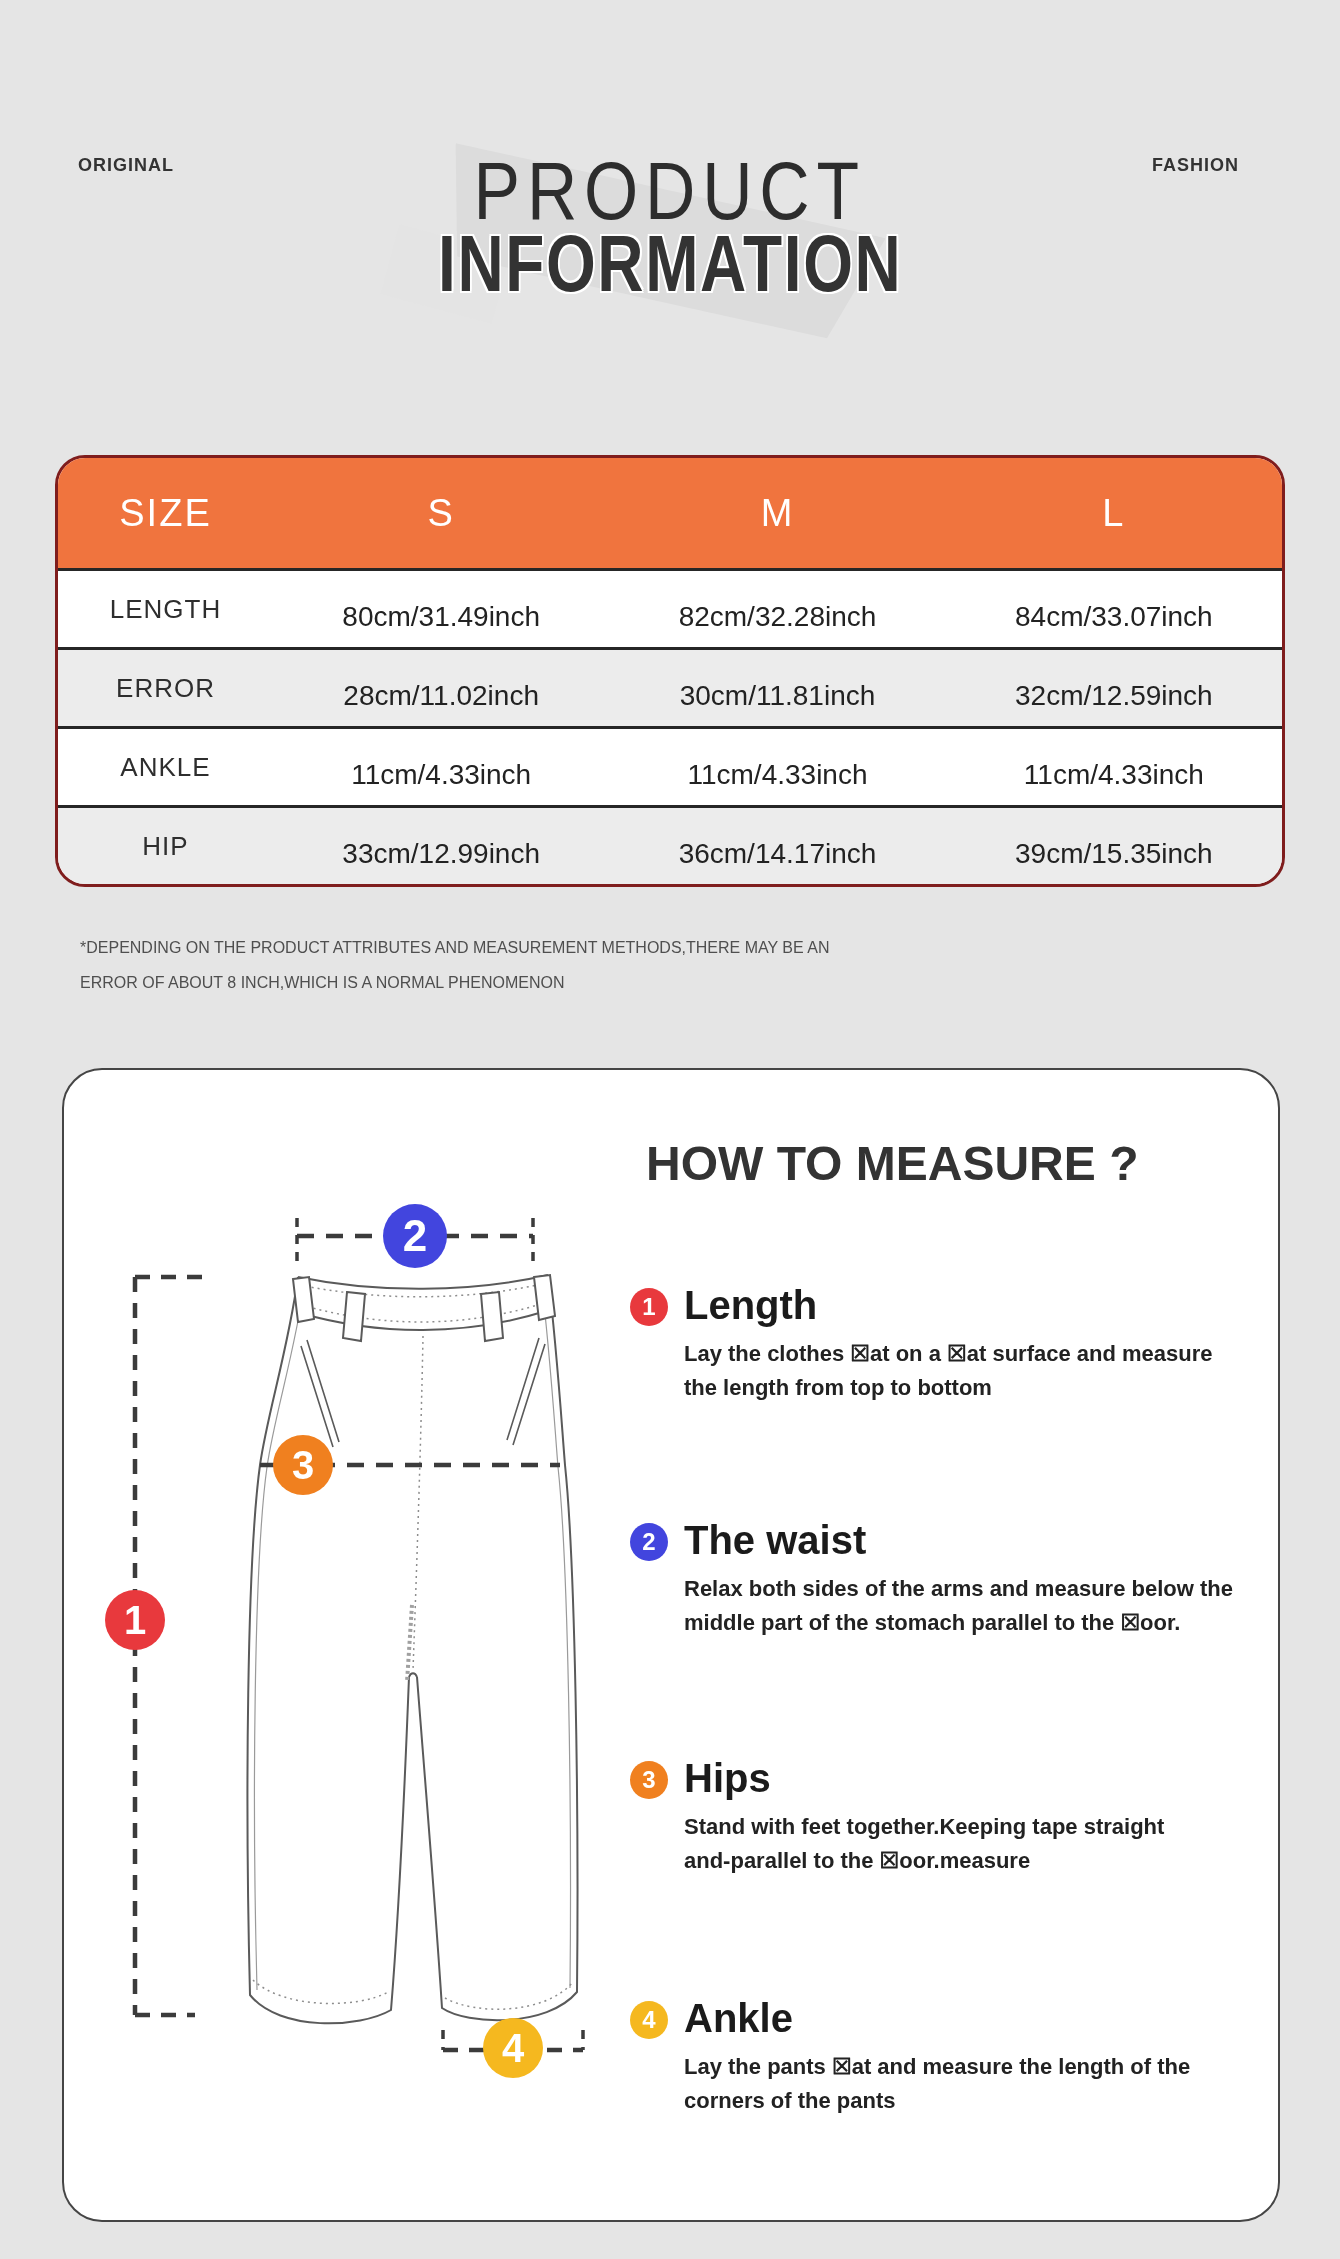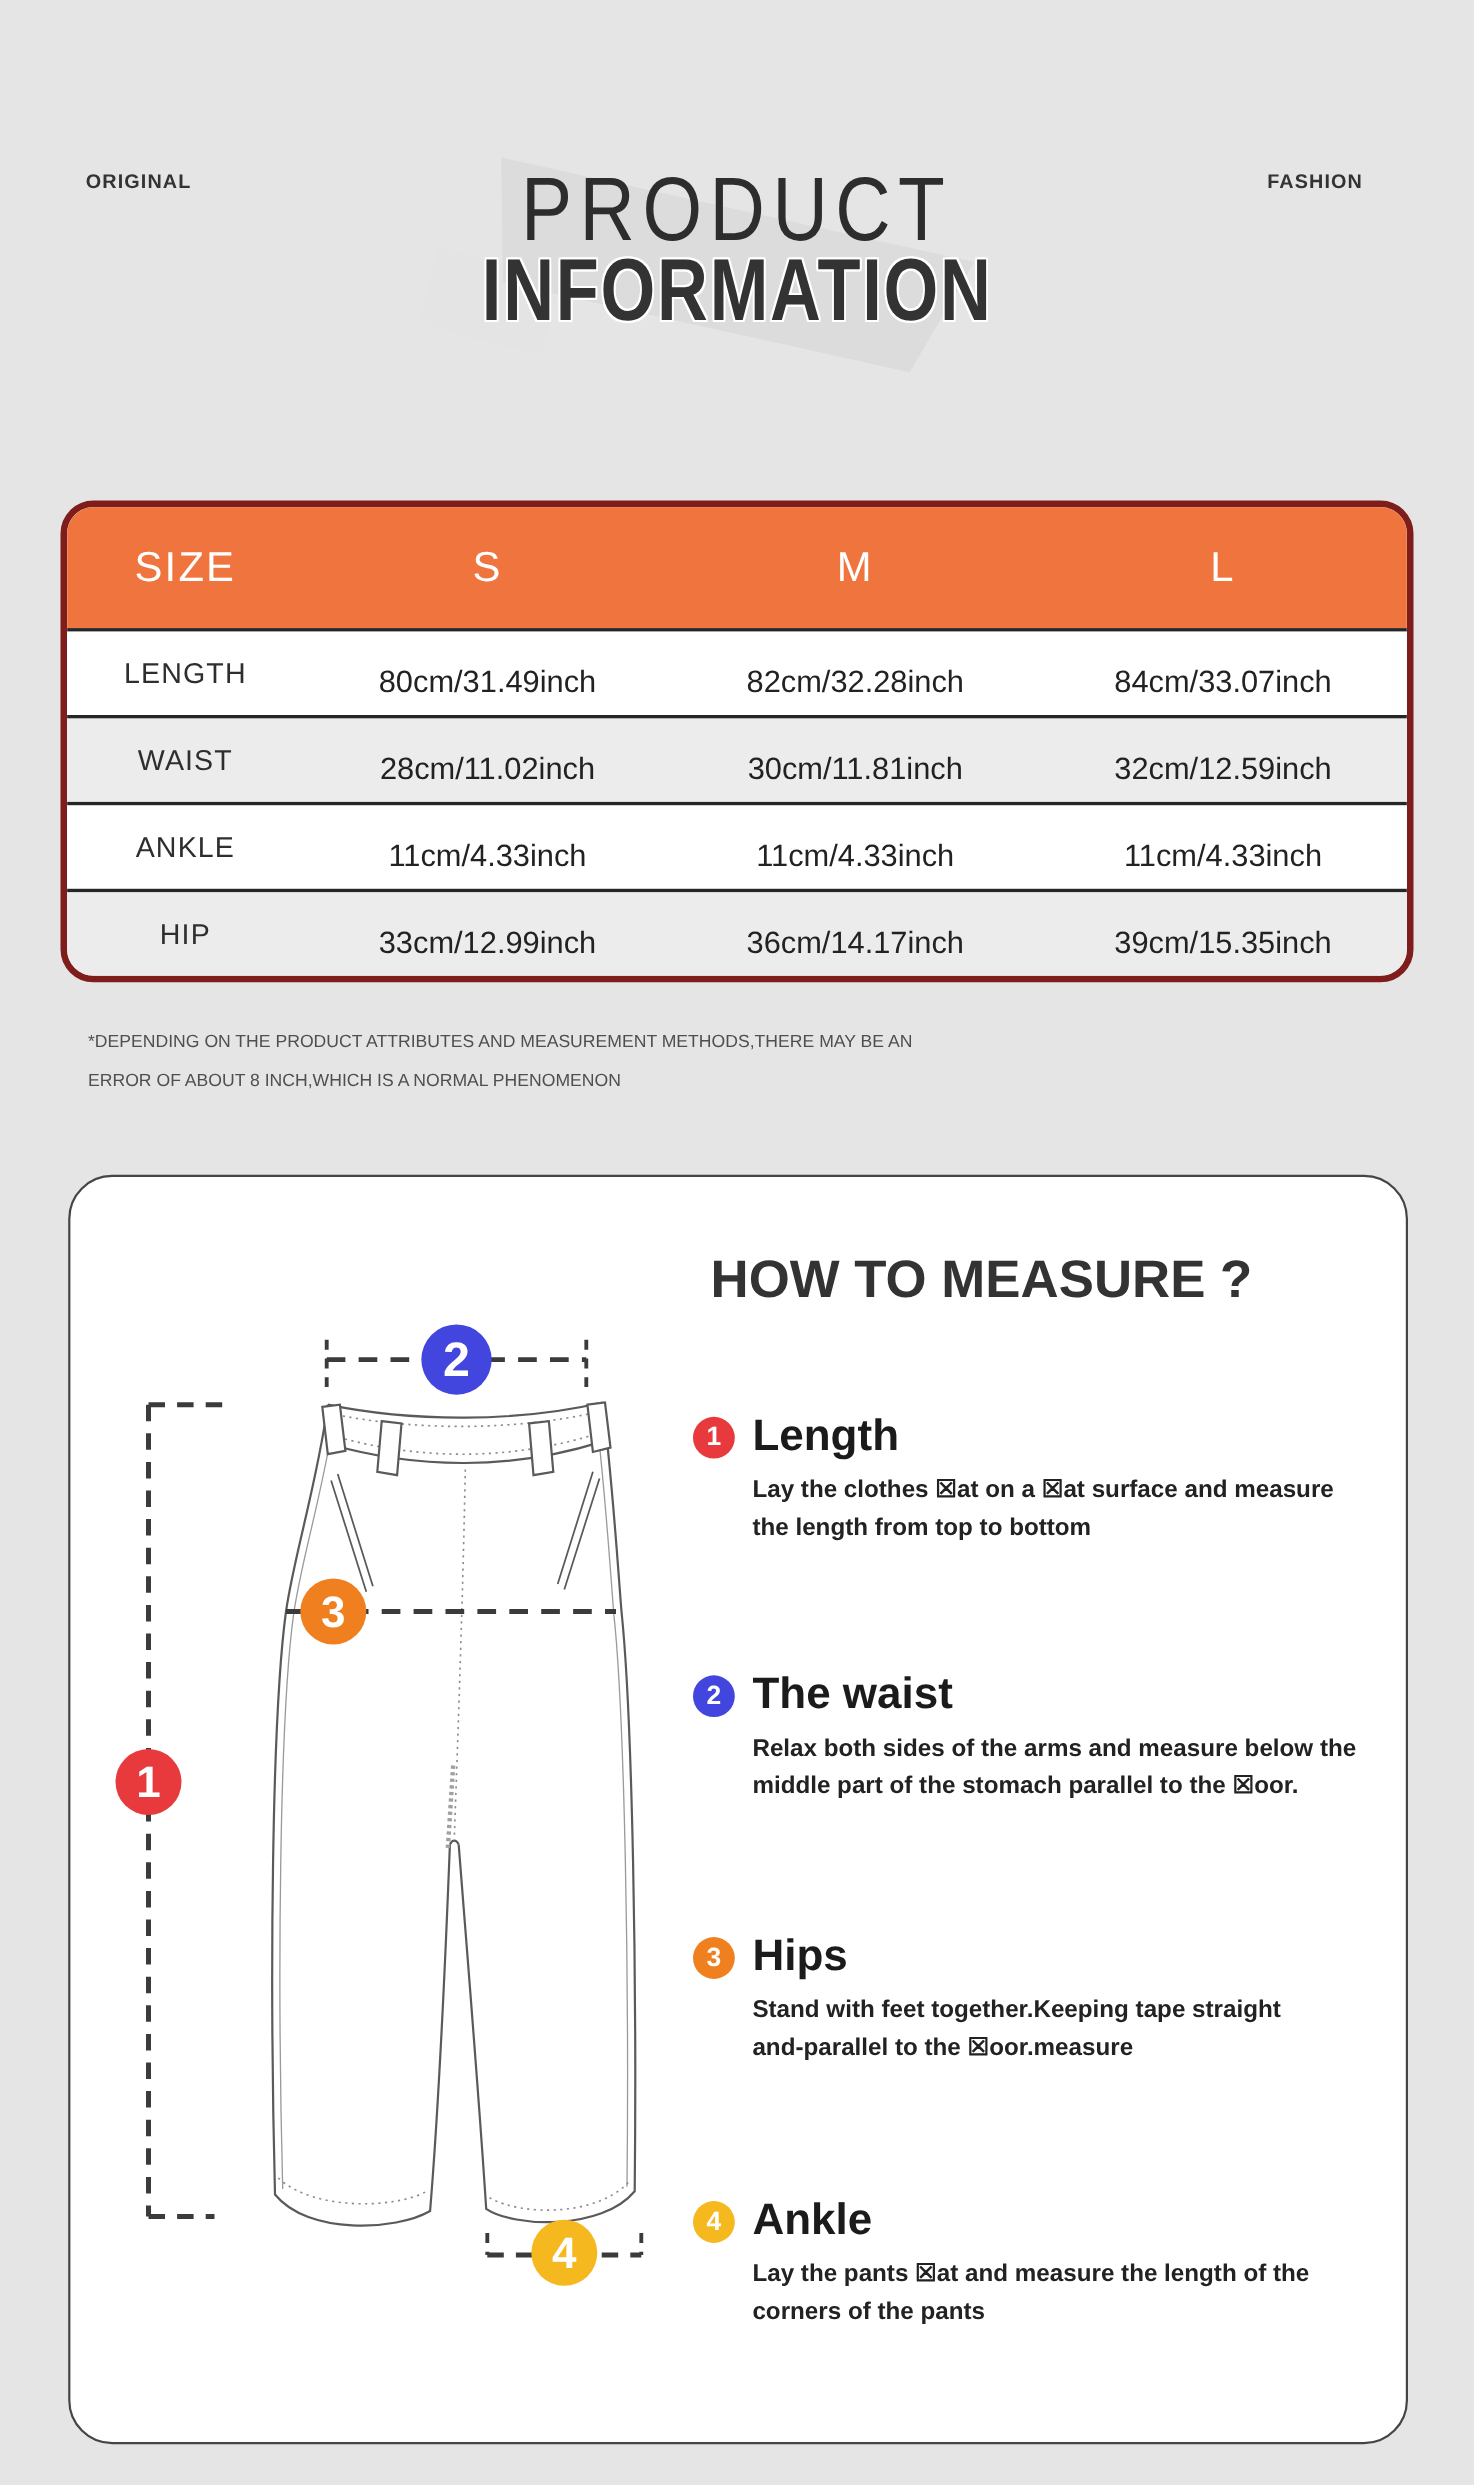--- a/index.html
+++ b/index.html
@@ -21,21 +21,21 @@
   .title-row.t1 { top:150px; }
   .title-row.t2 { top:224px; }
   .title1 { display:inline-block; font-size:82px; font-weight:400; color:#2d2d2d;
             letter-spacing:8px; transform:scaleX(0.85); }
   .title2 { display:inline-block; font-size:80px; font-weight:700; color:#333;
             letter-spacing:2px; transform:scaleX(0.8);
             text-shadow:2px 0 0 #fff,-2px 0 0 #fff,0 2px 0 #fff,0 -2px 0 #fff,
                         2px 2px 0 #fff,-2px -2px 0 #fff,2px -2px 0 #fff,-2px 2px 0 #fff; }
   
   .size-table { position:absolute; left:55px; top:455px; width:1230px;
-                border:6px solid #7f1d1d; border-radius:30px; overflow:hidden; background:#fff; }
+                border:3px solid #7f1d1d; border-radius:30px; overflow:hidden; background:#fff; }
   .thead { display:grid; grid-template-columns:215px 1fr 1fr 1fr; height:110px;
            background:#F0743E; align-items:center; }
   .thead span { text-align:center; color:#fff; font-size:38px; letter-spacing:2px; }
   .trow { display:grid; grid-template-columns:215px 1fr 1fr 1fr; height:79px;
           align-items:center; border-top:3px solid #262626; background:#fff; }
   .trow.alt { background:#ececec; }
   .trow .lbl { text-align:center; font-size:26px; letter-spacing:1px; color:#2e2e2e; }
   .trow .val { text-align:center; font-size:28px; color:#222;margin-top:16px; }
   
   .disclaimer { position:absolute; left:80px; top:930px; width:1180px;
@@ -82,21 +82,21 @@
       <span>M</span>
       <span>L</span>
     </div>
     <div class="trow">
       <span class="lbl">LENGTH</span>
       <span class="val">80cm/31.49inch</span>
       <span class="val">82cm/32.28inch</span>
       <span class="val">84cm/33.07inch</span>
     </div>
     <div class="trow alt">
-      <span class="lbl">WAIST</span>
+      <span class="lbl">ERROR</span>
       <span class="val">28cm/11.02inch</span>
       <span class="val">30cm/11.81inch</span>
       <span class="val">32cm/12.59inch</span>
     </div>
     <div class="trow">
       <span class="lbl">ANKLE</span>
       <span class="val">11cm/4.33inch</span>
       <span class="val">11cm/4.33inch</span>
       <span class="val">11cm/4.33inch</span>
     </div>

